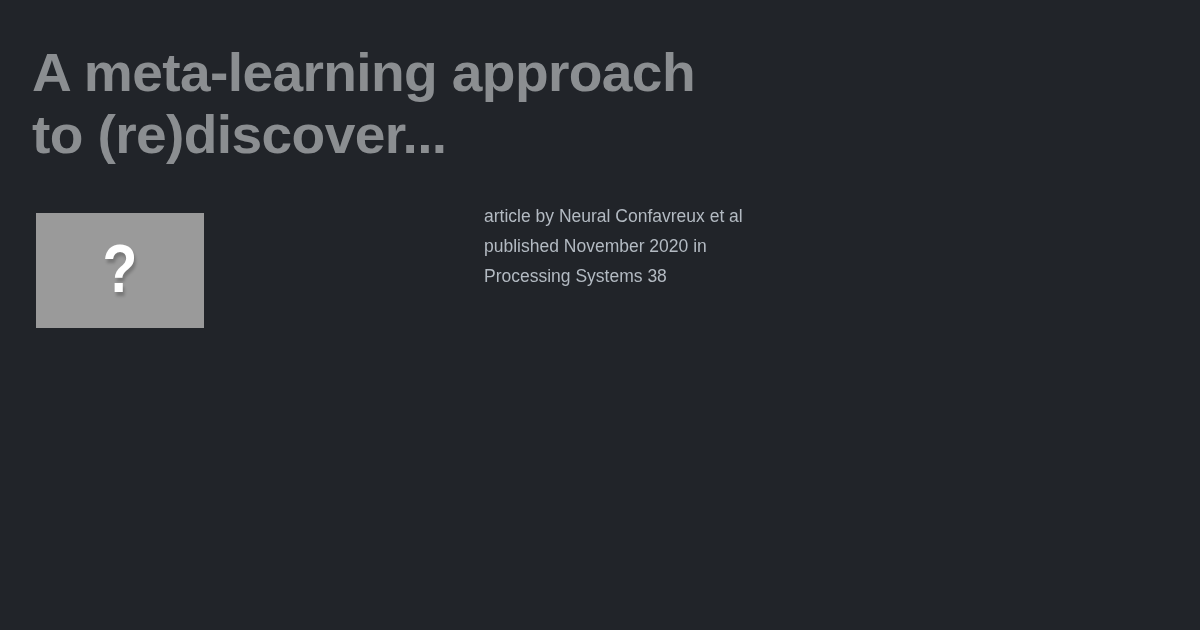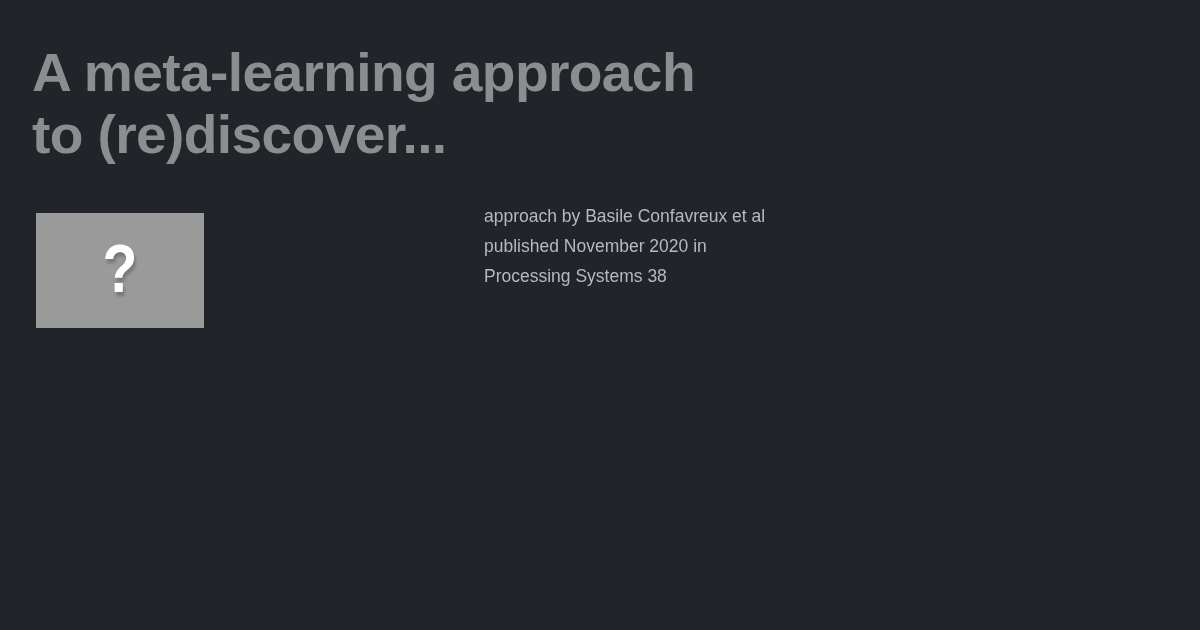--- a/index.html
+++ b/index.html
@@ -127,20 +127,20 @@
 
   <div class="body-row">
 
     <div class="thumbnail">
       <div class="thumb-panel thumb-panel-left">
         <span class="thumb-glyph thumb-glyph-q">?</span>
       </div>
     </div>
 
     <div class="meta-block">
-      <span class="meta-line">approach by Basile Confavreux et al</span>
+      <span class="meta-line">article by Neural Confavreux et al</span>
       <span class="meta-line">published November 2020 in</span>
       <span class="meta-line">Processing Systems 38</span>
     </div>
 
   </div>
 
 </div>
 
 </body></html>

